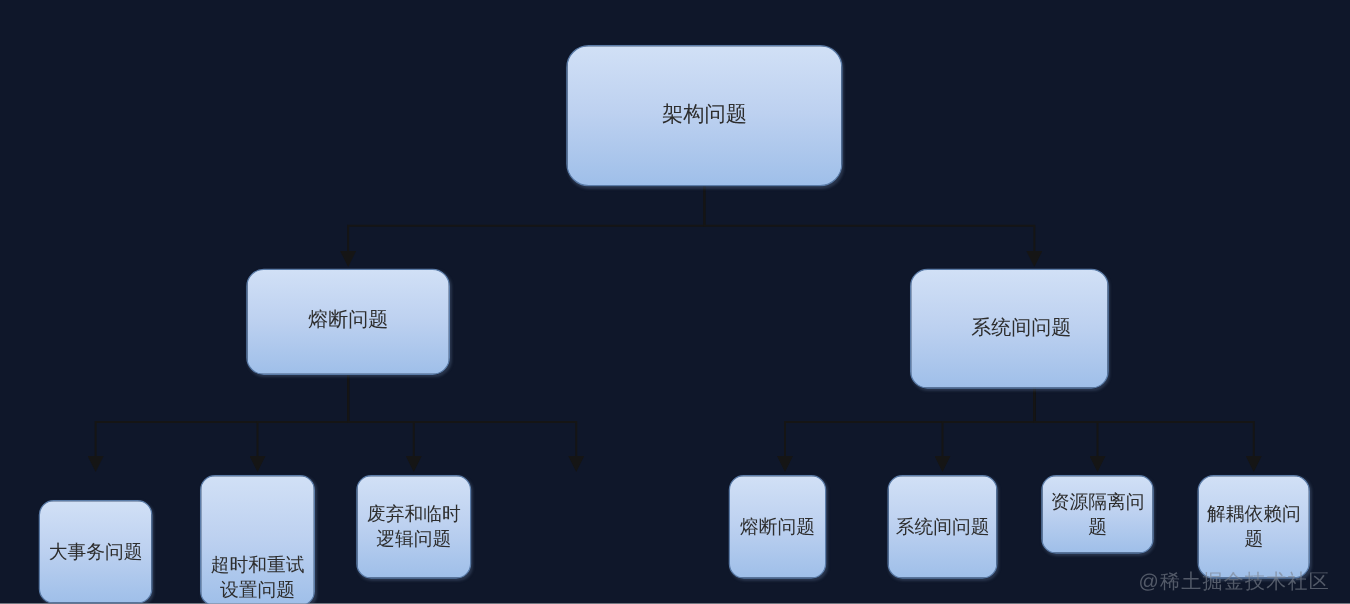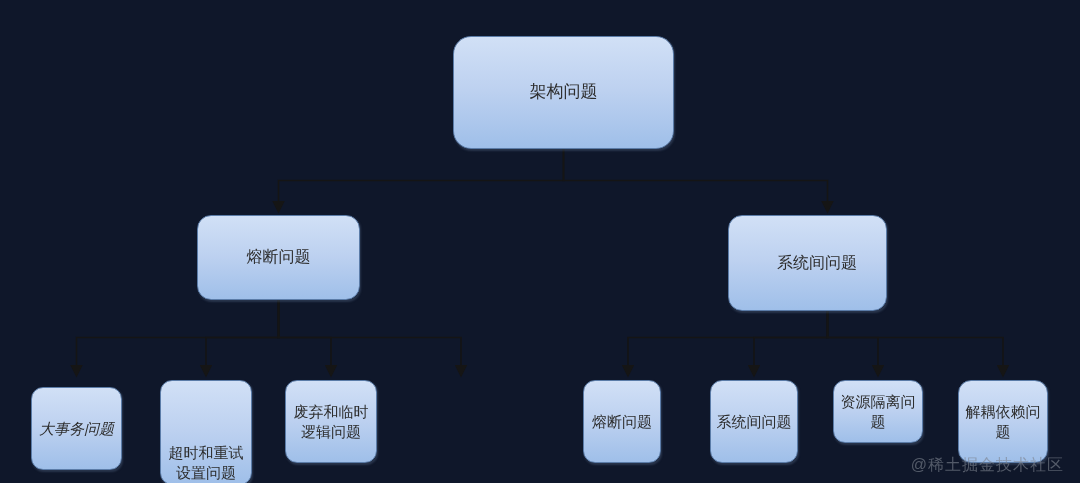--- a/index.html
+++ b/index.html
@@ -84,21 +84,21 @@
   </div>
 
   <div class="node lv-mid" style="left:197px; top:215px; width:163px; height:85px;">
     <span class="label">熔断问题</span>
   </div>
 
   <div class="node lv-mid" style="left:728px; top:215px; width:159px; height:96px;padding-left:19px;">
     <span class="label">系统间问题</span>
   </div>
 
-  <div class="node lv-leaf" style="left:31px; top:387px; width:91px; height:83px;font-style:italic;">
+  <div class="node lv-leaf" style="left:31px; top:400px; width:91px; height:83px;">
     <span class="label">大事务问题</span>
   </div>
 
   <div class="node lv-leaf" style="left:160px; top:380px; width:92px; height:105px;align-items:flex-end;">
     <span class="label">超时和重试
 设置问题</span>
   </div>
 
   <div class="node lv-leaf" style="left:285px; top:380px; width:92px; height:83px;justify-content:center;">
     <span class="label">废弃和临时

